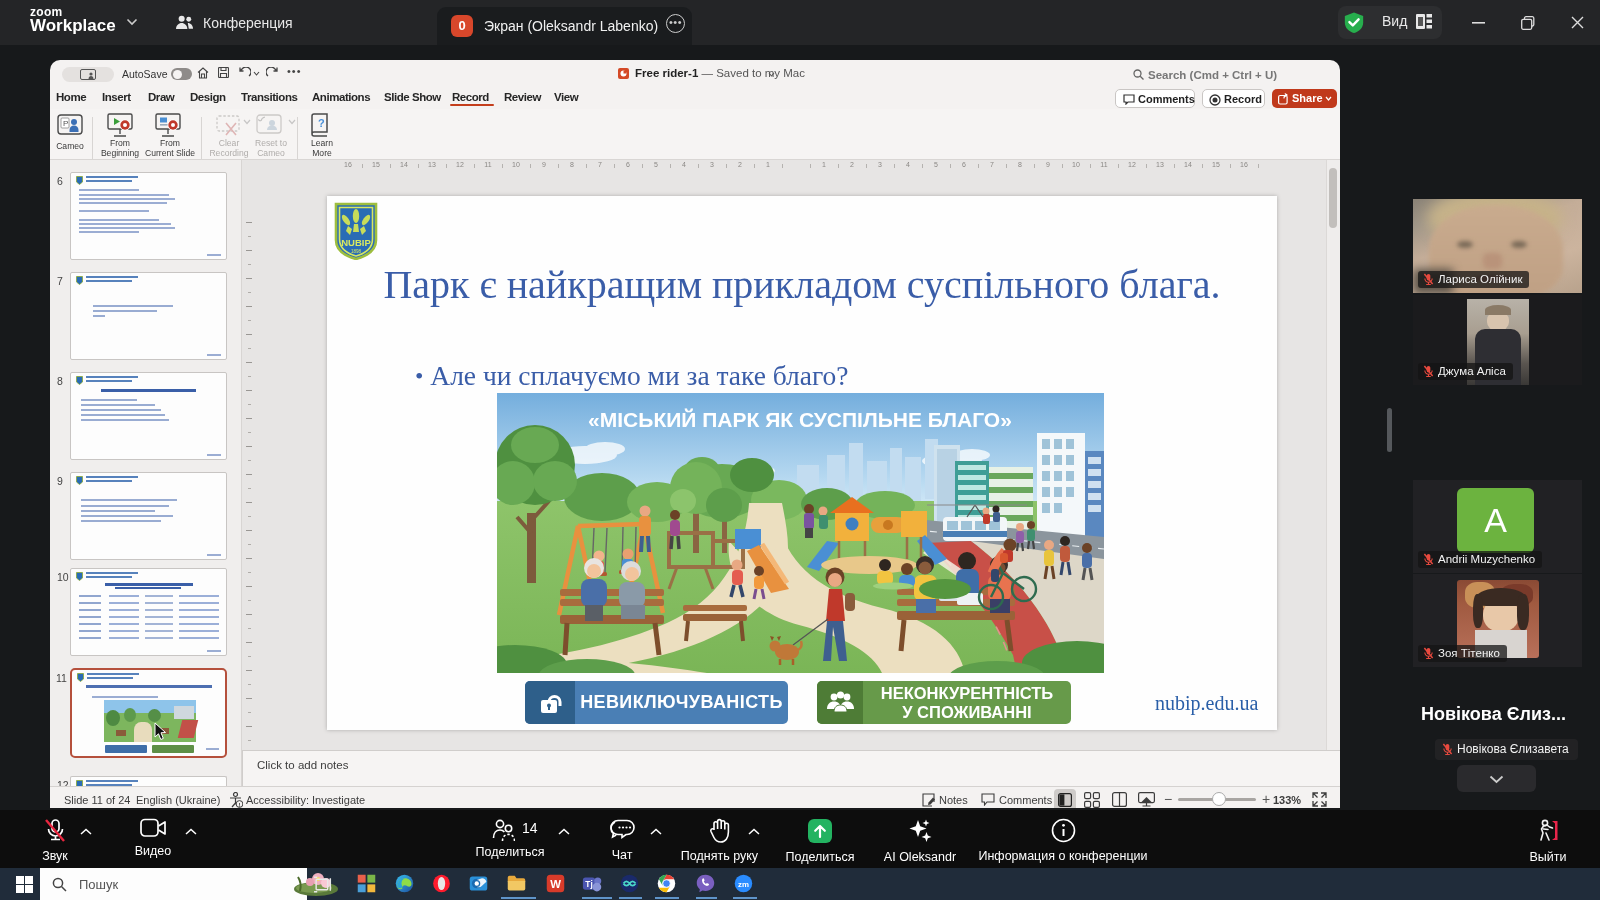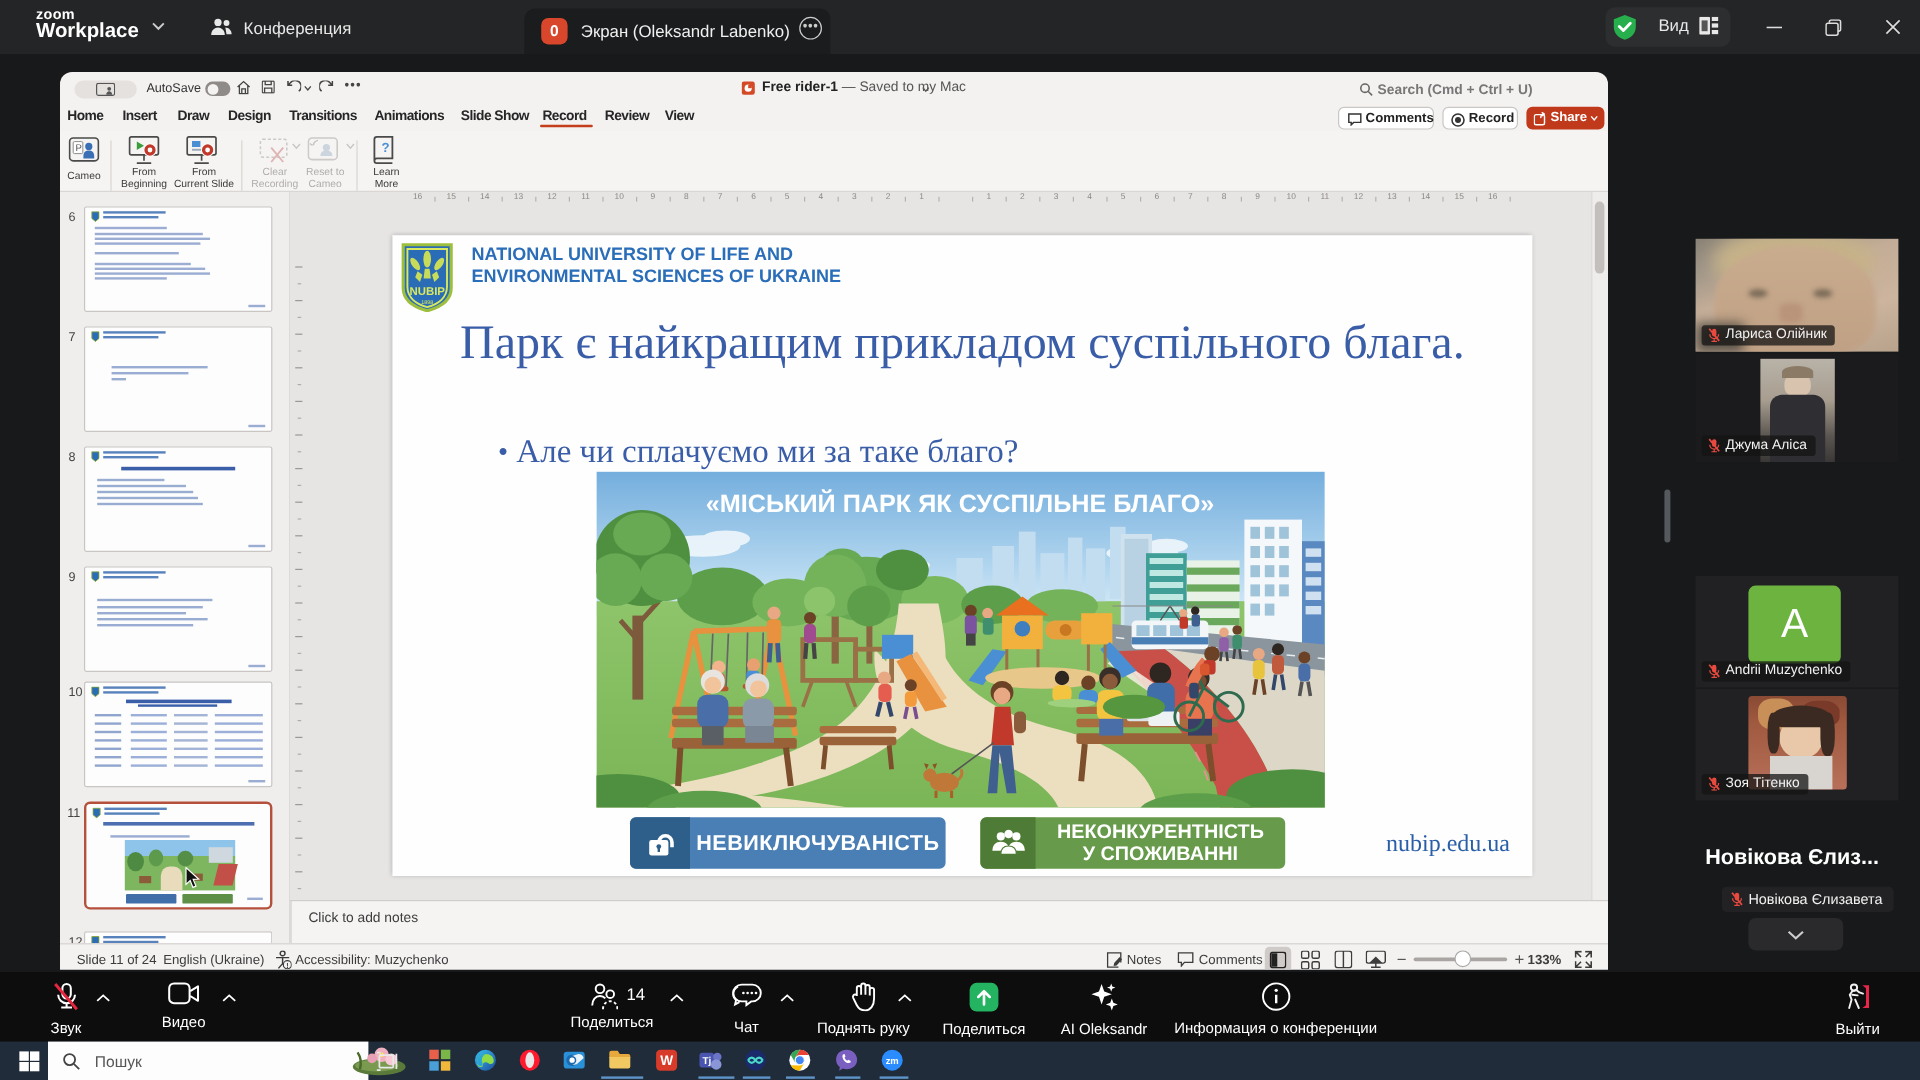--- a/index.html
+++ b/index.html
@@ -515,21 +515,20 @@
                 <ellipse cx="22" cy="14" rx="3.2" ry="7"></ellipse>
                 <ellipse cx="12" cy="18" rx="2.8" ry="6" transform="rotate(-35 12 18)"></ellipse>
                 <ellipse cx="32" cy="18" rx="2.8" ry="6" transform="rotate(35 32 18)"></ellipse>
                 <path d="M20 22 h4 l1 8 h-6 z"></path>
                 <path d="M14 24 l4 3 -2 6 -4-4 z"></path>
                 <path d="M30 24 l-4 3 2 6 4-4 z"></path>
               </g>
             <text x="22" y="44" font-size="9.5" font-weight="bold" fill="#d8e860" text-anchor="middle">NUBIP</text>
             <text x="22" y="51" font-size="4.5" fill="#d8e860" text-anchor="middle">1898</text>
           </svg>
-          <div class="abs" style="left:66px;top:8px;font-size:15px;line-height:17.5px;font-weight:700;color:#2a6db8;letter-spacing:0px">NATIONAL UNIVERSITY OF LIFE AND<br>ENVIRONMENTAL SCIENCES OF UKRAINE</div>
           <div class="abs" style="left:0;top:65px;width:950px;text-align:center;font-family:'Liberation Serif',serif;font-size:40px;color:#3a5da8">Парк є найкращим прикладом суспільного блага.</div>
           <div class="abs" style="left:88px;top:164px;font-family:'Liberation Serif',serif;font-size:27.5px;color:#3a5da8"><span style="font-size:24px;vertical-align:1px">•</span> Але чи сплачуємо ми за таке благо?</div>
           <svg class="abs" style="left:170px;top:197px" width="607" height="280" viewBox="0 0 607 280">
             <defs>
               <linearGradient id="sky" x1="0" y1="0" x2="0" y2="1">
                   <stop offset="0" stop-color="#74aedd"></stop>
                   <stop offset="0.7" stop-color="#b5d8f0"></stop>
                   <stop offset="1" stop-color="#d8ecf8"></stop>
                 </linearGradient>
               <linearGradient id="grass" x1="0" y1="0" x2="0" y2="1">
@@ -851,21 +850,21 @@
         </div>
       <div id="statusbar">
         <span class="abs" style="left:14px;top:7px">Slide 11 of 24</span>
         <span class="abs" style="left:86px;top:7px">English (Ukraine)</span>
         <svg class="abs" style="left:178px;top:5px" width="15" height="16" viewBox="0 0 15 16">
             <circle cx="7.5" cy="2.5" r="2" fill="none" stroke="#3c3c3c" stroke-width="1.2"></circle>
             <path d="M2 6 h11 M7.5 6 v5 M7.5 11 l-3.5 4 M7.5 11 l3.5 4" stroke="#3c3c3c" stroke-width="1.2" fill="none"></path>
             <circle cx="11.5" cy="12" r="3.4" fill="#f4f2f1" stroke="#3c3c3c" stroke-width="1"></circle>
             <text x="11.5" y="14.6" font-size="6" text-anchor="middle" fill="#3c3c3c" font-weight="bold">!</text>
           </svg>
-        <span class="abs" style="left:196px;top:7px">Accessibility: Muzychenko</span>
+        <span class="abs" style="left:196px;top:7px">Accessibility: Investigate</span>
         <svg class="abs" style="left:872px;top:6px" width="13" height="14" viewBox="0 0 13 14" fill="none" stroke="#3c3c3c" stroke-width="1.1">
             <path d="M10 13 H1 V1 H12 V9"></path>
             <path d="M6.5 9.5 L11 4.5 L13 6.5 L8.5 11.5 L6 12 Z" fill="#3c3c3c" stroke="none"></path>
           </svg>
         <span class="abs" style="left:889px;top:7px">Notes</span>
         <svg class="abs" style="left:931px;top:6px" width="14" height="13" viewBox="0 0 14 13" fill="none" stroke="#3c3c3c" stroke-width="1.1">
             <path d="M1 1 H13 V9 H6 L3.5 12 V9 H1 Z"></path>
           </svg>
         <span class="abs" style="left:949px;top:7px">Comments</span>
         <div class="abs" style="left:1004px;top:2px;width:22px;height:22px;background:#cecbc9;border-radius:4px">

